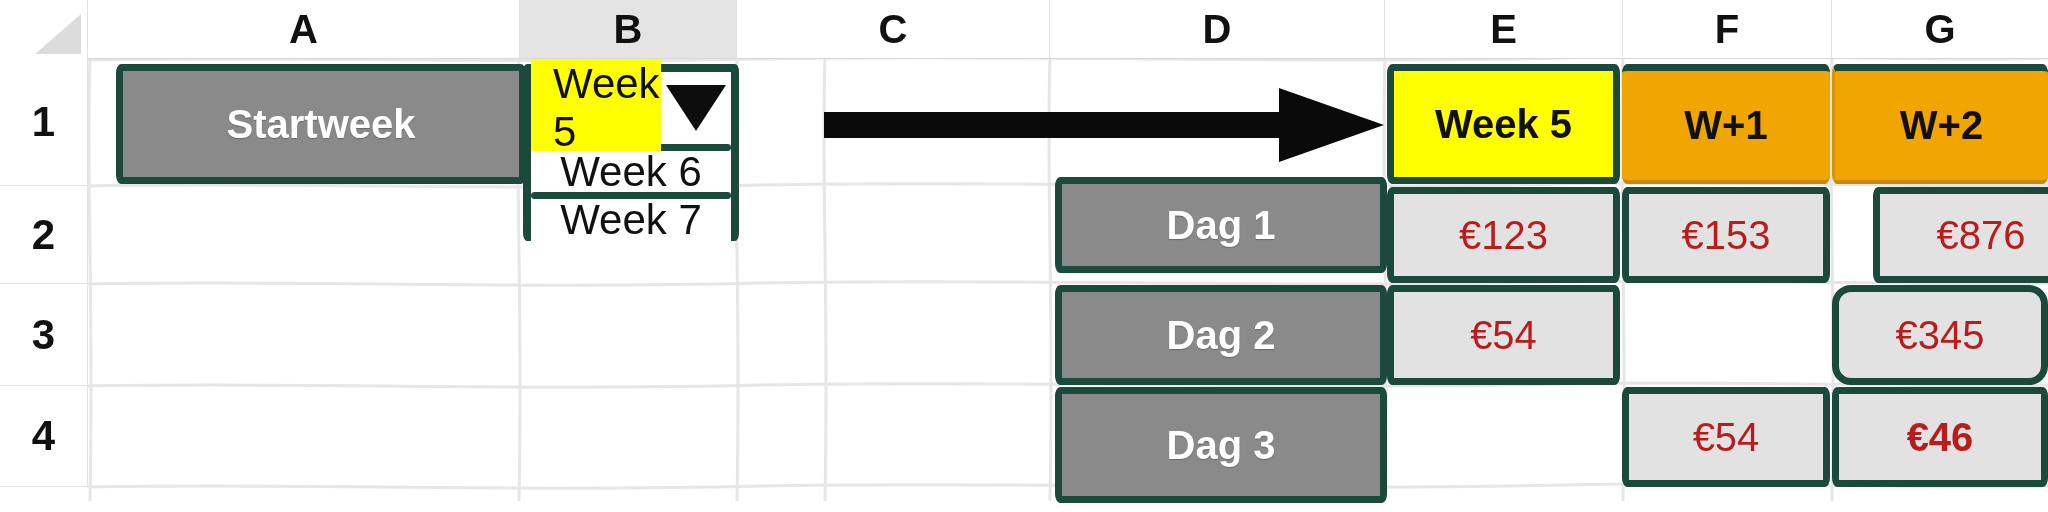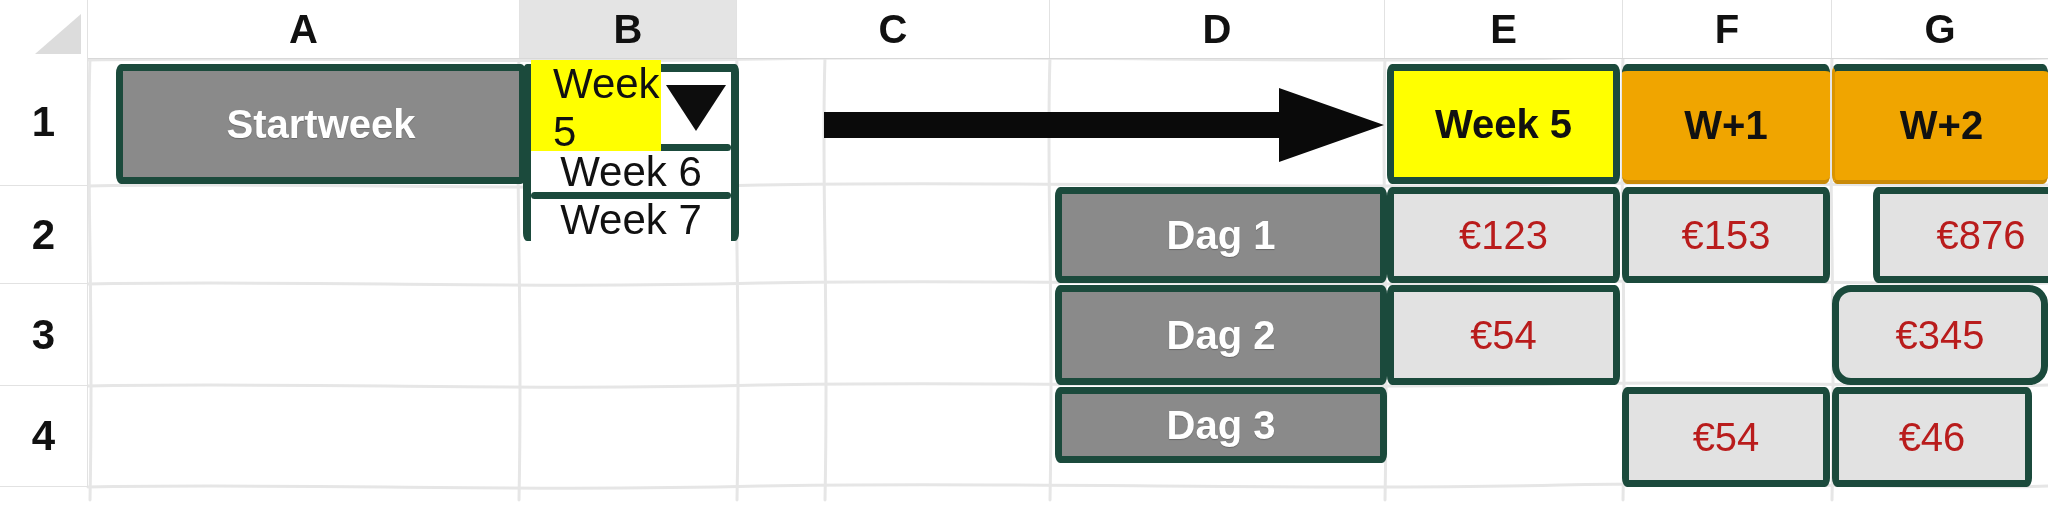--- a/index.html
+++ b/index.html
@@ -190,27 +190,27 @@
     <span>Week 5</span>
   </div>
 
   <div class="hcell orange" style="left:1622px;top:64px;width:208px;height:120px;border:none;border-top:7px solid #1b4a3c;border-bottom:4px solid #c98a08;">
     <span>W+1</span>
   </div>
   <div class="hcell orange" style="left:1832px;top:64px;width:216px;height:120px;border:none;border-top:7px solid #1b4a3c;border-bottom:4px solid #c98a08;border-left:3px solid #d99400;">
     <span>W+2</span>
   </div>
 
-  <div class="hcell grey" style="left:1055px;top:187px;width:332px;height:96px;">
+  <div class="hcell grey" style="left:1055px;top:177px;width:332px;height:96px;">
     <span>Dag 1</span>
   </div>
   <div class="hcell grey" style="left:1055px;top:285px;width:332px;height:100px;">
     <span>Dag 2</span>
   </div>
-  <div class="hcell grey" style="left:1055px;top:387px;width:332px;height:76px;">
+  <div class="hcell grey" style="left:1055px;top:387px;width:332px;height:116px;">
     <span>Dag 3</span>
   </div>
 
   <div class="hcell lightgrey" style="left:1387px;top:187px;width:233px;height:96px;">
     <span>€123</span>
   </div>
   <div class="hcell lightgrey" style="left:1622px;top:187px;width:208px;height:96px;">
     <span>€153</span>
   </div>
   <div class="hcell lightgrey" style="left:1832px;top:187px;width:216px;height:96px;margin-left:41px;">
@@ -220,17 +220,17 @@
   <div class="hcell lightgrey" style="left:1387px;top:285px;width:233px;height:100px;">
     <span>€54</span>
   </div>
   <div class="hcell lightgrey" style="left:1832px;top:285px;width:216px;height:100px;border-radius:19px;">
     <span>€345</span>
   </div>
 
   <div class="hcell lightgrey" style="left:1622px;top:387px;width:208px;height:100px;">
     <span>€54</span>
   </div>
-  <div class="hcell lightgrey" style="left:1832px;top:387px;width:200px;height:100px;">
+  <div class="hcell lightgrey" style="left:1832px;top:387px;width:216px;height:100px;font-weight:bold;">
     <span>€46</span>
   </div>
 
 </div>
 
 </body></html>

